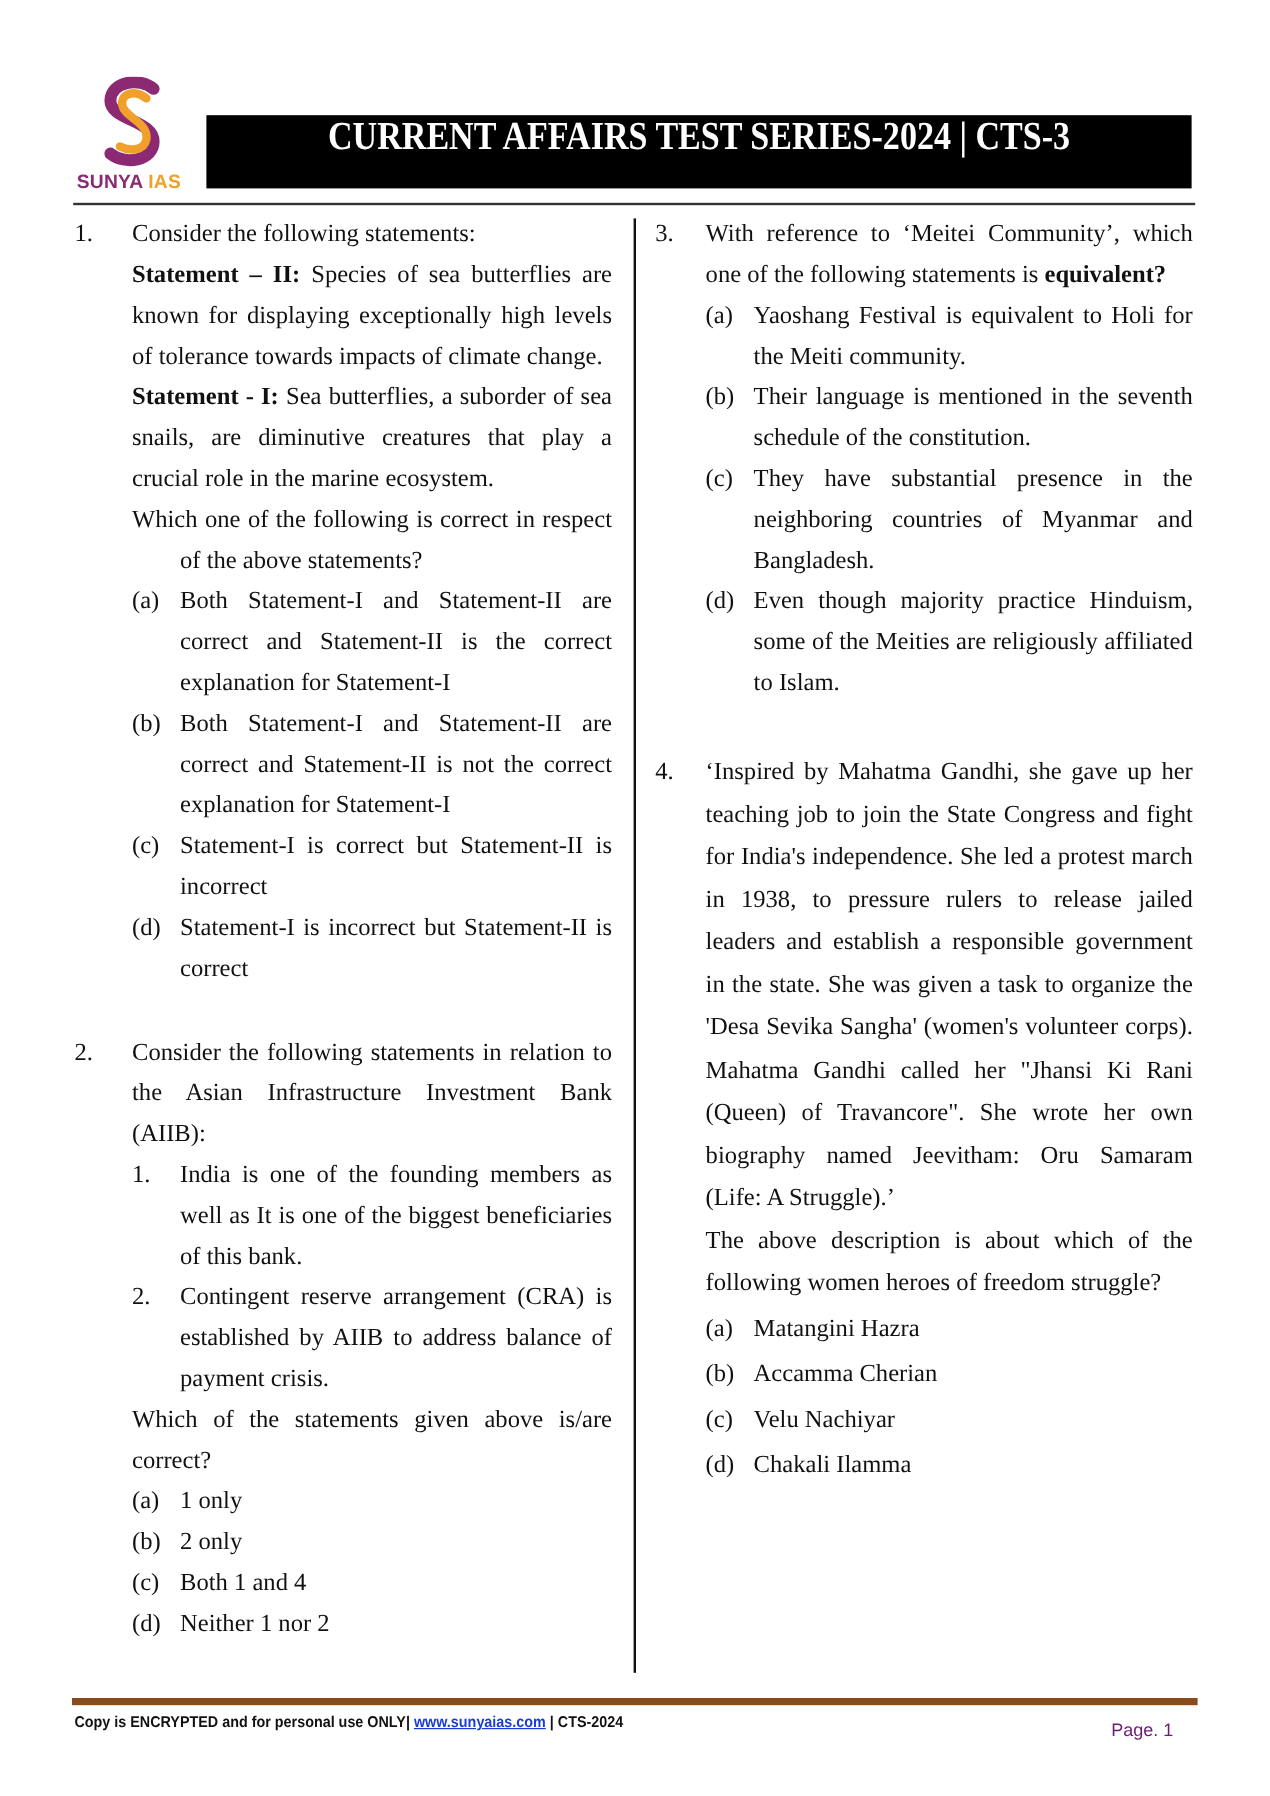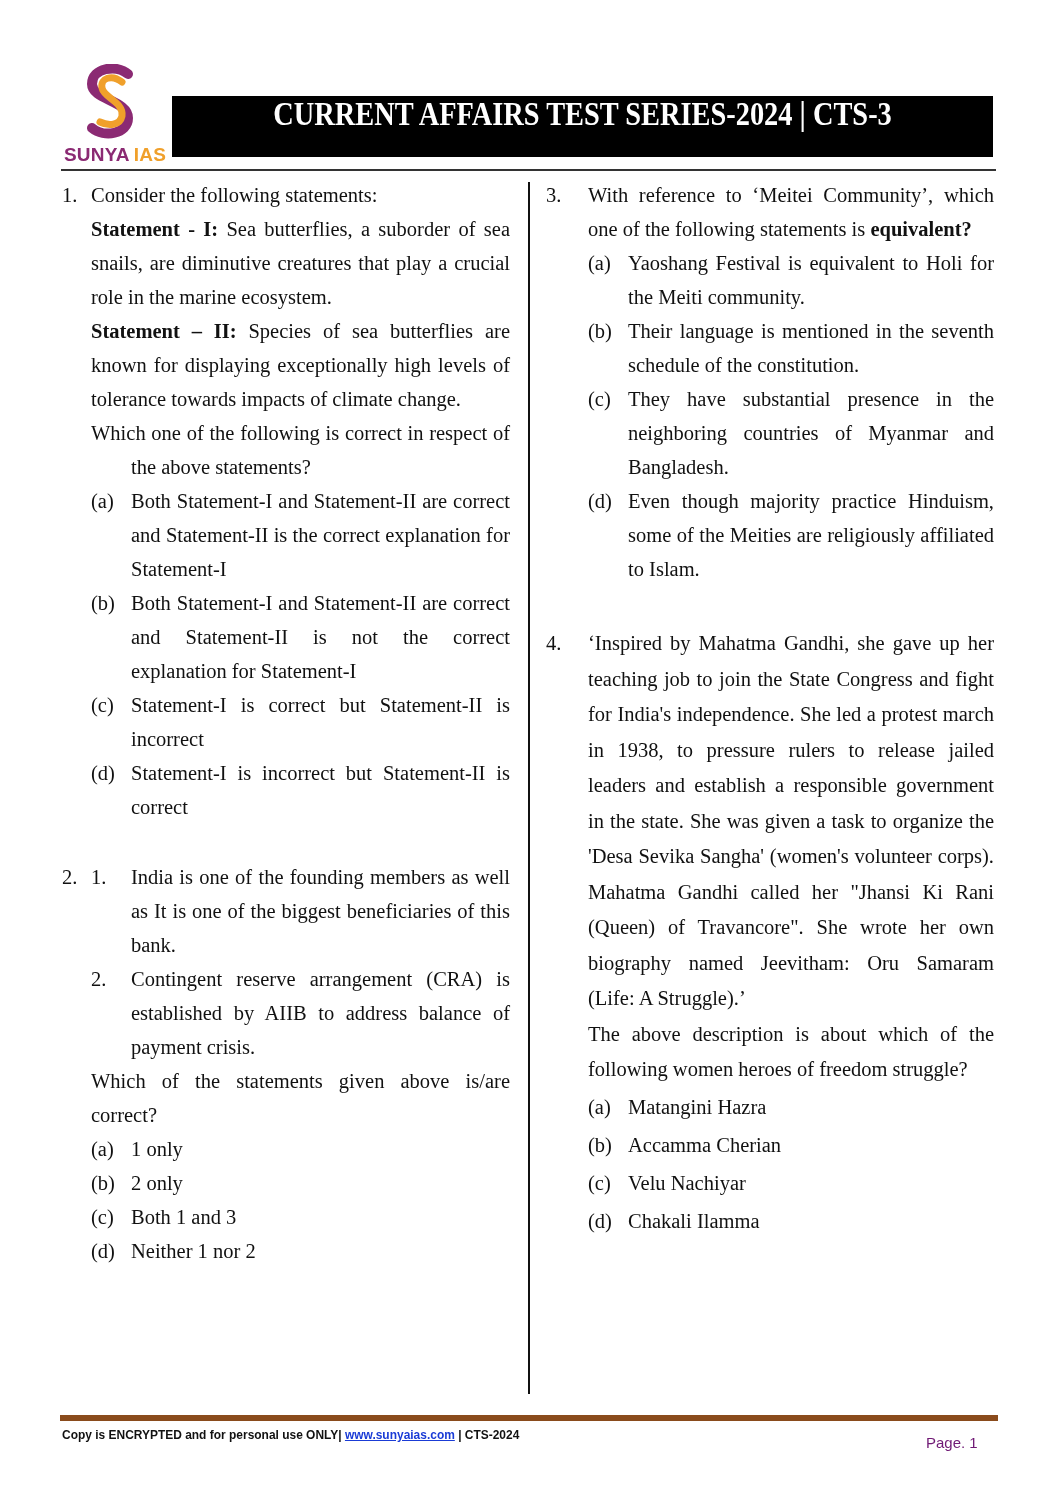--- a/index.html
+++ b/index.html
@@ -2,36 +2,36 @@
 <html><head>
 <meta charset="utf-8">
 <style>
   html, body { margin: 0; padding: 0; background: #ffffff; }
   body { width: 1058px; height: 1497px; position: relative; overflow: hidden; color: #111; }
   .page { position: absolute; left: 0; top: 0; width: 1058px; height: 1497px; }
 
   
   .logo { position: absolute; left: 60px; top: 64px; width: 100px; height: 100px; }
   .logo svg { position: absolute; left: 22px; top: 0; }
-  .logo-text { position: absolute; left: 4px; top: 80px; width: 100px; font-family: "Liberation Sans", sans-serif; font-weight: bold; font-size: 19px; letter-spacing: 0.2px; white-space: nowrap; }
+  .logo-text { position: absolute; left: 4px; top: 80px; width: 100px; font-family: "Liberation Sans", sans-serif; font-weight: bold; font-size: 16px; letter-spacing: 0.2px; white-space: nowrap; }
   .logo-text .p1 { color: #8b2a73; }
   .logo-text .p2 { color: #f0a02b; margin-left: 4px; }
   .banner { position: absolute; left: 172px; top: 96px; width: 821px; height: 61px; background: #000; color: #fff; display: flex; justify-content: center; font-family: "Liberation Serif", serif; font-weight: bold; font-size: 33px; letter-spacing: 0px; transform-origin: center; }
   .banner span { display: inline-block; transform: scaleX(0.86); white-space: nowrap; }
   .header-rule { position: absolute; left: 61px; top: 169px; width: 935px; height: 2px; background: #333; }
 
   
   .divider { position: absolute; left: 528px; top: 182px; width: 2px; height: 1212px; background: #111; }
   .col { position: absolute; top: 178px; font-family: "Liberation Serif", serif; font-size: 20.5px; line-height: 34px; }
   .col-left { left: 62px; width: 448px; }
   .col-right { left: 546px; width: 448px; }
 
   .q { position: relative; }
   .q-num { position: absolute; left: 0; top: 0; }
-  .q-body { margin-left: 29px; }
+  .q-body { margin-left: 48px; }
   .col-right .q-body { margin-left: 42px; }
   .p { text-align: justify; text-align-last: left; margin: 0; }
   .p b { font-weight: bold; }
   .hang { padding-left: 40px; text-indent: -40px; }
   .opt { position: relative; padding-left: 40px; margin: 0; text-align: justify; text-align-last: left; }
   .opt .lbl { position: absolute; left: 0; top: 0; }
 
   
   .footer-bar { position: absolute; left: 60px; top: 1415px; width: 938px; height: 6px; background: #8a4b1c; }
   .footer-text { position: absolute; left: 62px; top: 1427px; font-family: "Liberation Sans", sans-serif; font-weight: bold; font-size: 13px; color: #111; white-space: nowrap; transform: scaleX(0.92); transform-origin: left; }
@@ -59,41 +59,42 @@
   <div class="header-rule"></div>
 
   <div class="divider"></div>
 
   <div class="col col-left">
 
     <div class="q">
       <span class="q-num">1.</span>
       <div class="q-body">
         <p class="p">Consider the following statements:</p>
+        <p class="p"><b>Statement – II:</b><span> Species of sea butterflies are known for displaying exceptionally high levels of tolerance towards impacts of climate change.</span></p>
         <p class="p"><b>Statement - I:</b><span> Sea butterflies, a suborder of sea snails, are diminutive creatures that play a crucial role in the marine ecosystem.</span></p>
-        <p class="p"><b>Statement – II:</b><span> Species of sea butterflies are known for displaying exceptionally high levels of tolerance towards impacts of climate change.</span></p>
         <p class="p hang">Which one of the following is correct in respect of the above statements?</p>
         <div class="opt"><span class="lbl">(a)</span><span>Both Statement-I and Statement-II are correct and Statement-II is the correct explanation for Statement-I</span></div>
         <div class="opt"><span class="lbl">(b)</span><span>Both Statement-I and Statement-II are correct and Statement-II is not the correct explanation for Statement-I</span></div>
         <div class="opt"><span class="lbl">(c)</span><span>Statement-I is correct but Statement-II is incorrect</span></div>
         <div class="opt"><span class="lbl">(d)</span><span>Statement-I is incorrect but Statement-II is correct</span></div>
       </div>
     </div>
 
     <div style="height:36px"></div>
 
     <div class="q">
       <span class="q-num">2.</span>
       <div class="q-body">
+        <p class="p">Consider the following statements in relation to the Asian Infrastructure Investment Bank (AIIB):</p>
         <div class="opt"><span class="lbl">1.</span><span>India is one of the founding members as well as It is one of the biggest beneficiaries of this bank.</span></div>
         <div class="opt"><span class="lbl">2.</span><span>Contingent reserve arrangement (CRA) is established by AIIB to address balance of payment crisis.</span></div>
         <p class="p">Which of the statements given above is/are correct?</p>
         <div class="opt"><span class="lbl">(a)</span><span>1 only</span></div>
         <div class="opt"><span class="lbl">(b)</span><span>2 only</span></div>
-        <div class="opt"><span class="lbl">(c)</span><span>Both 1 and 3</span></div>
+        <div class="opt"><span class="lbl">(c)</span><span>Both 1 and 4</span></div>
         <div class="opt"><span class="lbl">(d)</span><span>Neither 1 nor 2</span></div>
       </div>
     </div>
   </div>
 
   <div class="col col-right">
 
     <div class="q">
       <span class="q-num">3.</span>
       <div class="q-body">

